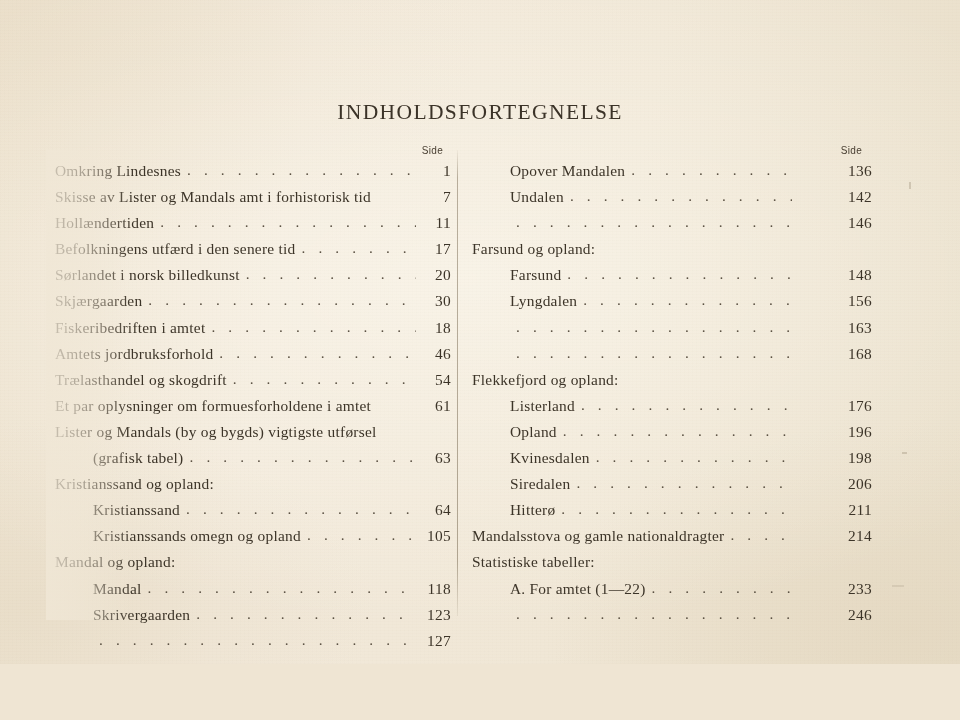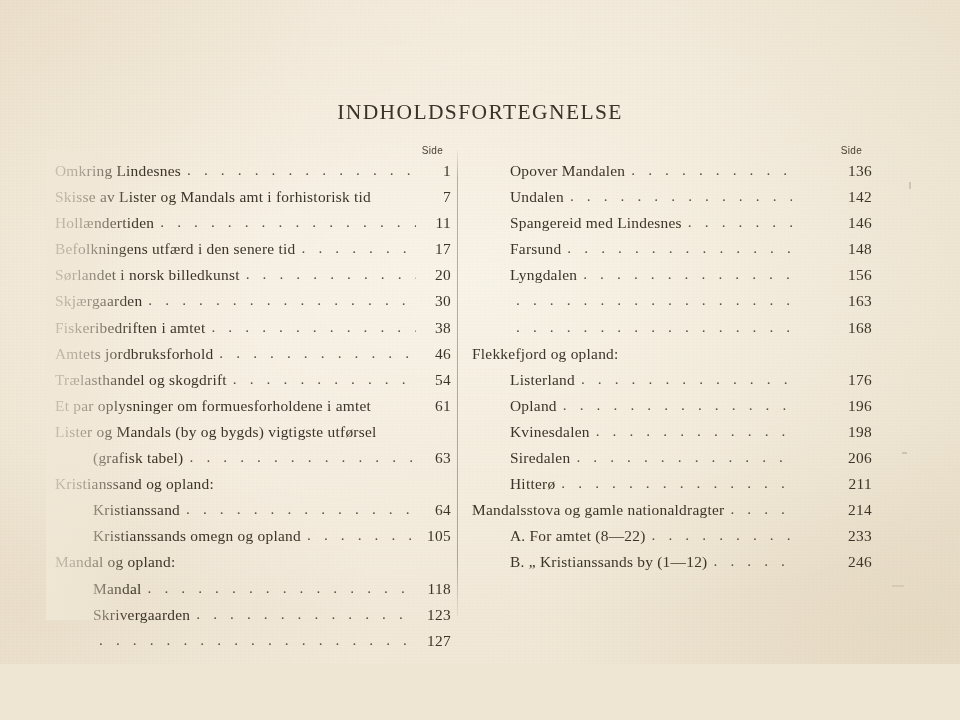--- a/index.html
+++ b/index.html
@@ -183,21 +183,21 @@
           <span class="pageno">20</span>
         </div>
         <div class="entry">
           <span class="label">Skjærgaarden</span>
           <span class="leader">. . . . . . . . . . . . . . . . . . . . . . . . . . . . . . . .</span>
           <span class="pageno">30</span>
         </div>
         <div class="entry">
           <span class="label">Fiskeribedriften i amtet</span>
           <span class="leader">. . . . . . . . . . . . . . . . . . . . . . . . . . . . . . . .</span>
-          <span class="pageno">38</span>
+          <span class="pageno">18</span>
         </div>
         <div class="entry">
           <span class="label">Amtets jordbruksforhold</span>
           <span class="leader">. . . . . . . . . . . . . . . . . . . . . . . . . . . . . . . .</span>
           <span class="pageno">46</span>
         </div>
         <div class="entry">
           <span class="label">Trælasthandel og skogdrift</span>
           <span class="leader">. . . . . . . . . . . . . . . . . . . . . . . . . . . . . . . .</span>
           <span class="pageno">54</span>
@@ -255,24 +255,26 @@
           <span class="label">Opover Mandalen</span>
           <span class="leader">. . . . . . . . . . . . . . . . . . . . . . . . . . . . . . . .</span>
           <span class="pageno">136</span>
         </div>
         <div class="entry indent-1">
           <span class="label">Undalen</span>
           <span class="leader">. . . . . . . . . . . . . . . . . . . . . . . . . . . . . . . .</span>
           <span class="pageno">142</span>
         </div>
         <div class="entry indent-1">
-          <span class="label">Spangereid med Lindesnes</span>
           <span class="leader">. . . . . . . . . . . . . . . . . . . . . . . . . . . . . . . .</span>
           <span class="pageno">146</span>
         </div>
+        <div class="entry group tight">
+          <span class="label">Farsund og opland:</span>
+        </div>
         <div class="entry indent-1">
           <span class="label">Farsund</span>
           <span class="leader">. . . . . . . . . . . . . . . . . . . . . . . . . . . . . . . .</span>
           <span class="pageno">148</span>
         </div>
         <div class="entry indent-1">
           <span class="label">Lyngdalen</span>
           <span class="leader">. . . . . . . . . . . . . . . . . . . . . . . . . . . . . . . .</span>
           <span class="pageno">156</span>
         </div>
@@ -310,27 +312,29 @@
         <div class="entry indent-1">
           <span class="label">Hitterø</span>
           <span class="leader">. . . . . . . . . . . . . . . . . . . . . . . . . . . . . . . .</span>
           <span class="pageno">211</span>
         </div>
         <div class="entry">
           <span class="label">Mandalsstova og gamle nationaldragter</span>
           <span class="leader">. . . . . . . . . . . . . . . . . . . . . . . . . . . . . . . .</span>
           <span class="pageno">214</span>
         </div>
-        <div class="entry indent-1">
-          <span class="label">A. For amtet (8—22)</span>
+        <div class="entry group tight">
+          <span class="label">Statistiske tabeller:</span>
+        </div>
+        <div class="entry indent-1">
+          <span class="label">A. For amtet (1—22)</span>
           <span class="leader">. . . . . . . . . . . . . . . . . . . . . . . . . . . . . . . .</span>
           <span class="pageno">233</span>
         </div>
         <div class="entry indent-1">
-          <span class="label">B.  „  Kristianssands by (1—12)</span>
           <span class="leader">. . . . . . . . . . . . . . . . . . . . . . . . . . . . . . . .</span>
           <span class="pageno">246</span>
         </div>
       </div>
   </div>
 
   <div id="fade-overlay"></div>
   <div id="speck-a"></div>
   <div id="speck-b"></div>
   <div id="speck-c"></div>

